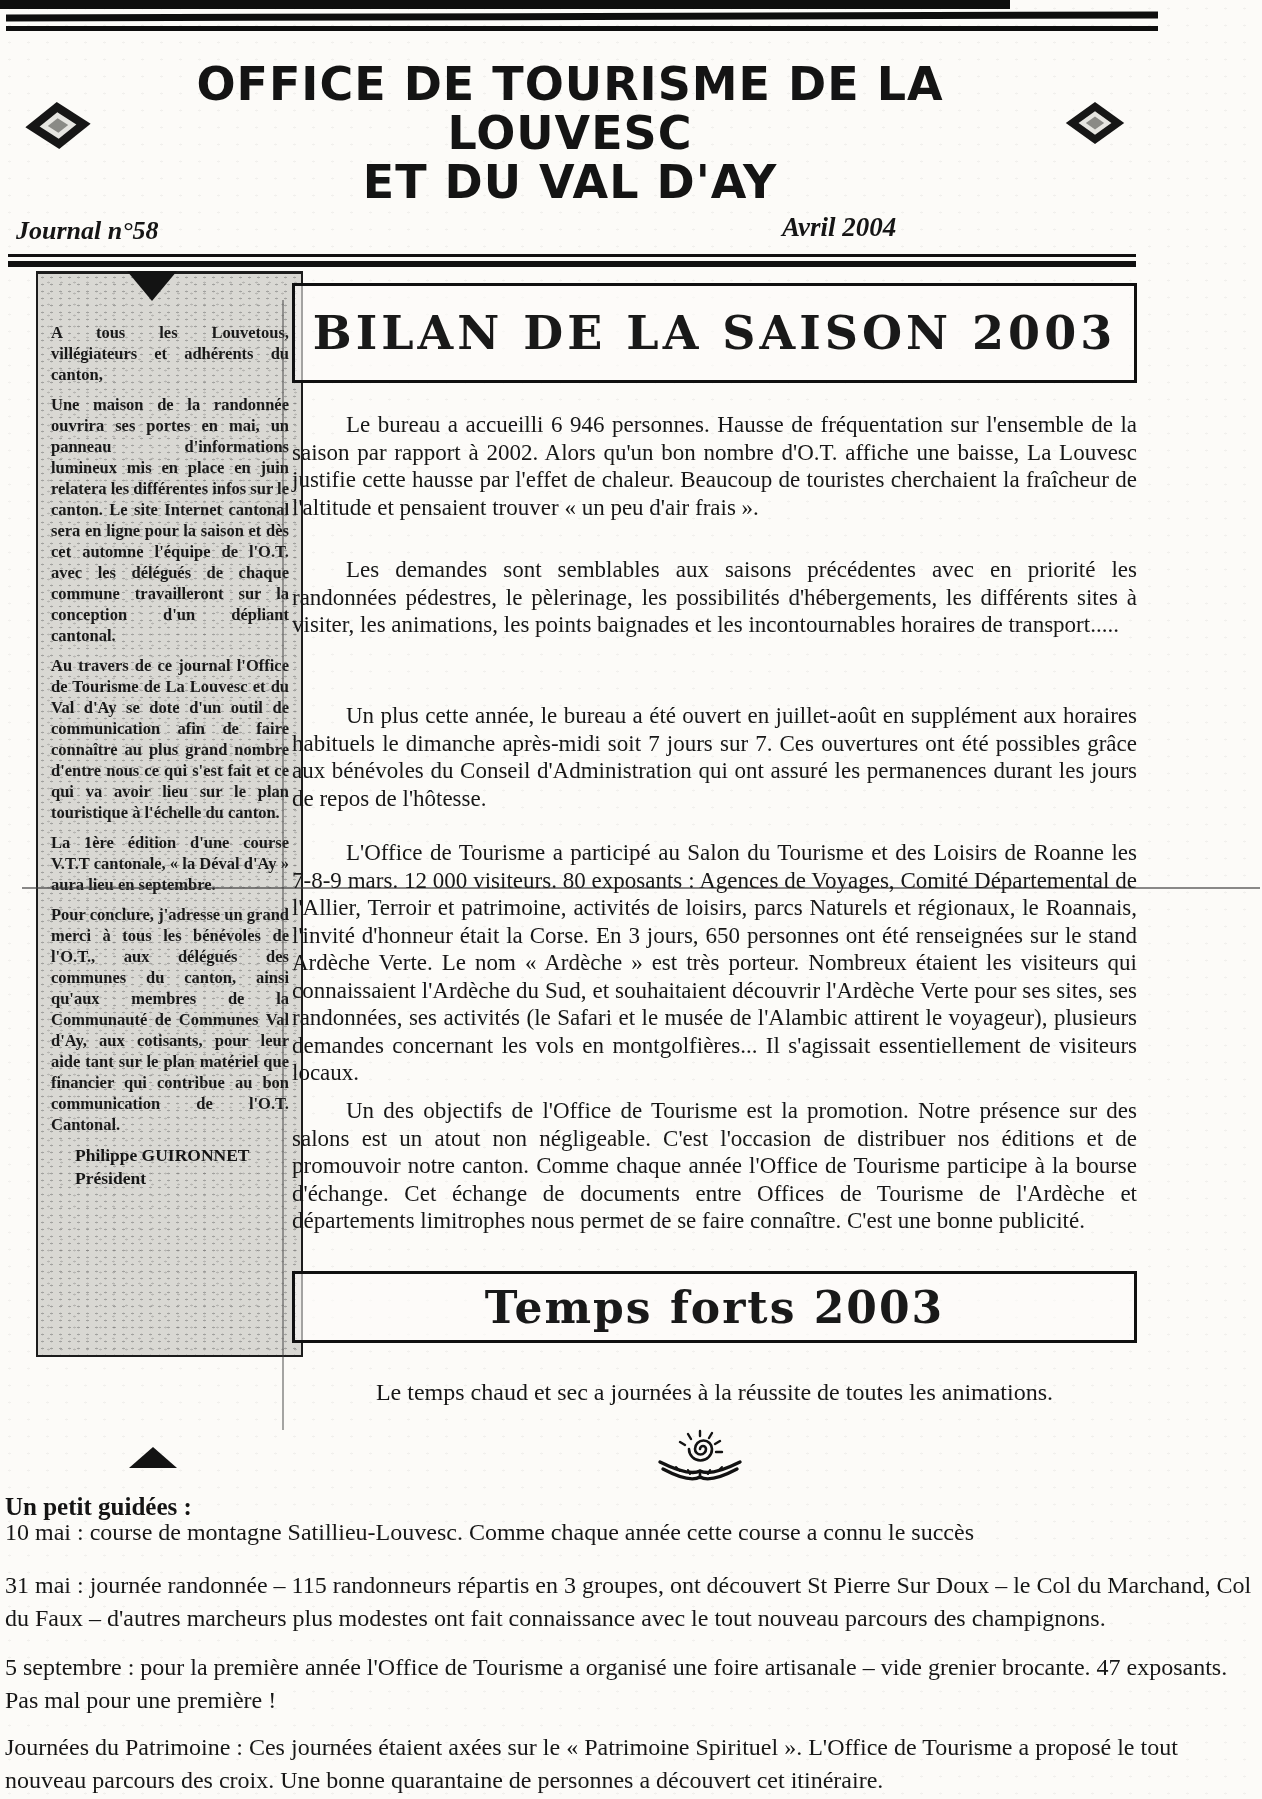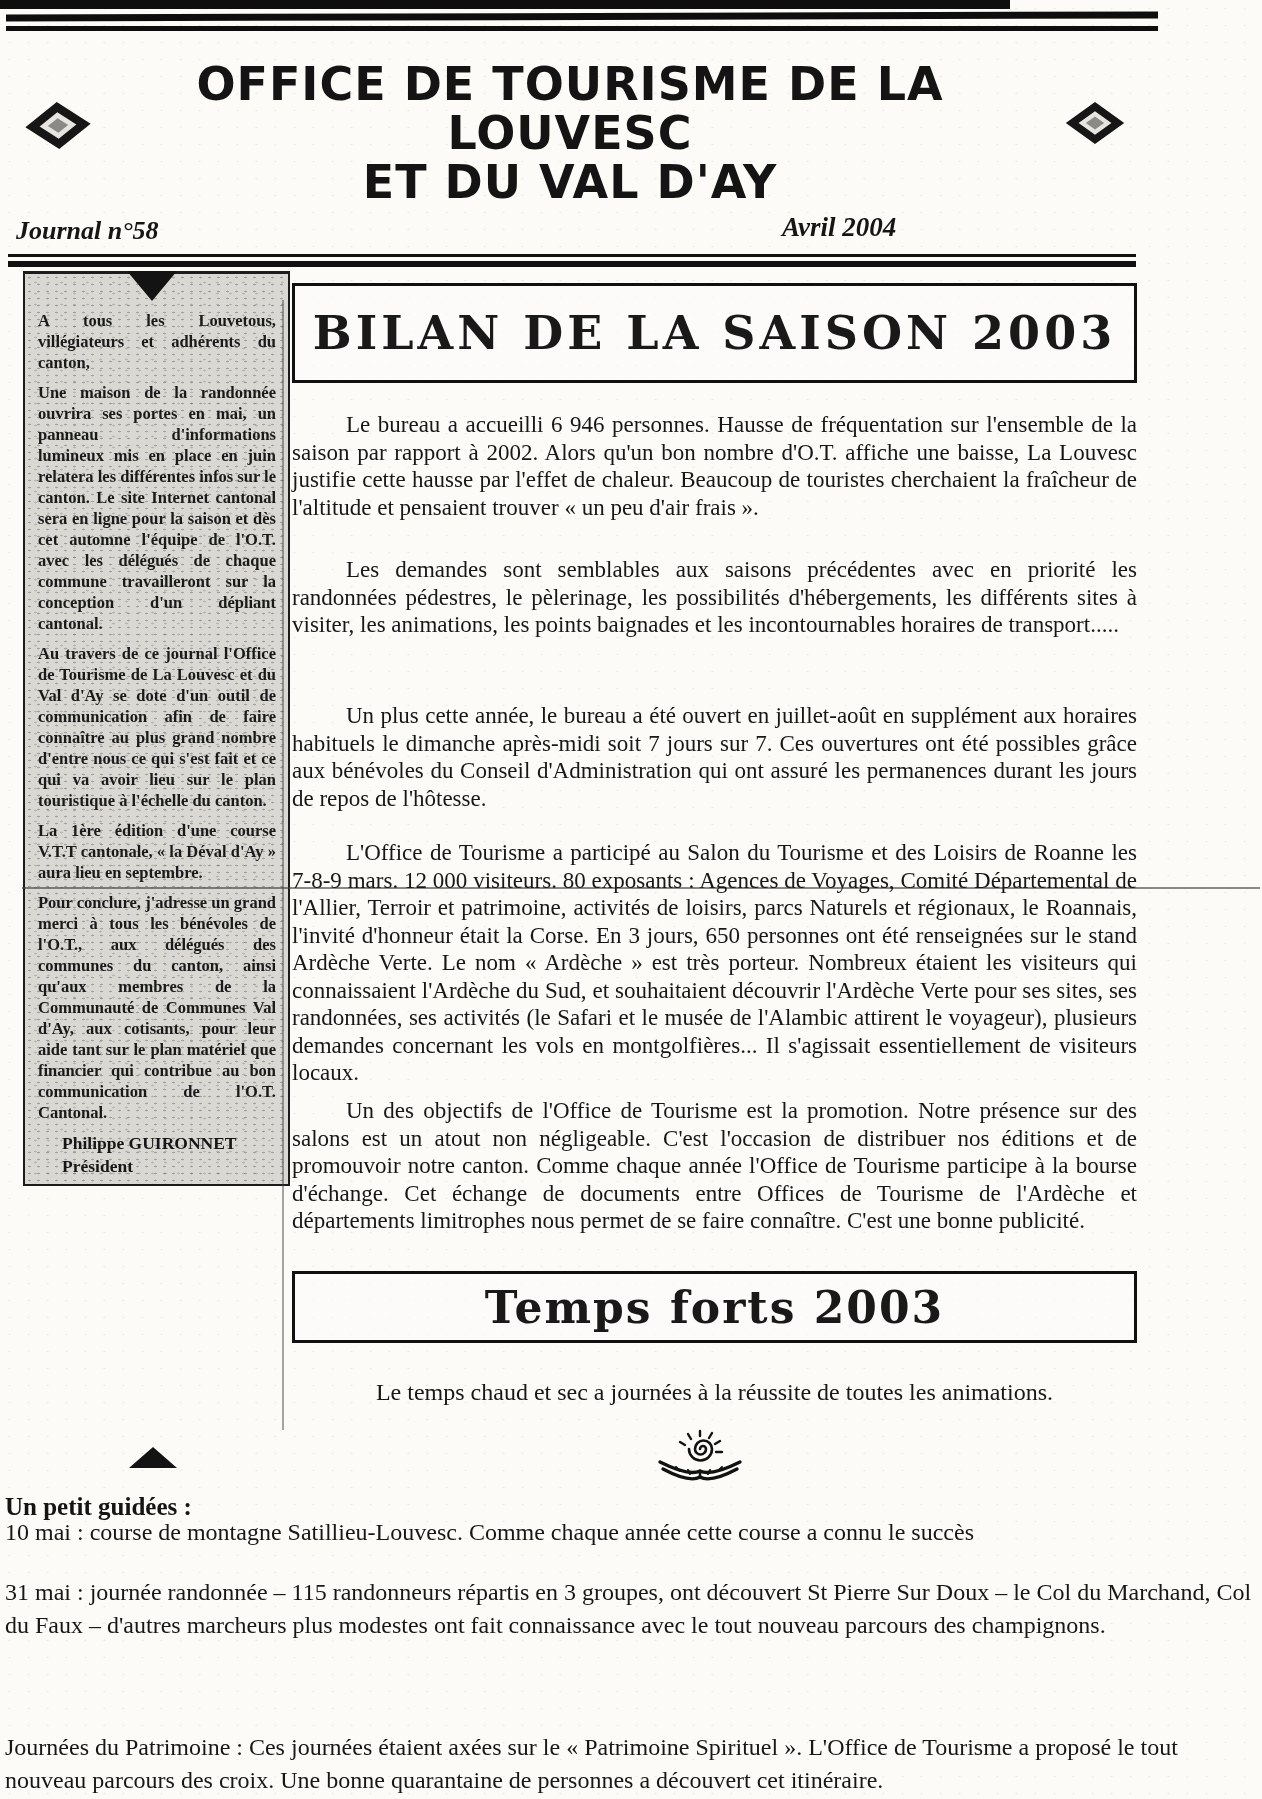--- a/index.html
+++ b/index.html
@@ -23,28 +23,28 @@
   }
   .diamond{position:absolute;}
   .diamond-left{left:25px;top:102px;width:66px;height:47px;transform:rotate(-3deg);}
   .diamond-right{left:1064px;top:102px;width:62px;height:42px;}
   .journal-no{position:absolute;left:16px;top:216px;font-size:26px;font-weight:bold;font-style:italic;color:#151515;}
   .issue-date{position:absolute;left:782px;top:212px;font-size:27px;font-weight:bold;font-style:italic;color:#151515;}
   .rule-thin{position:absolute;left:8px;top:254px;width:1128px;height:3px;background:#111;}
   .rule-thick{position:absolute;left:8px;top:261px;width:1128px;height:6px;background:#111;}
   
   .sidebar{
-    position:absolute;left:23px;top:271px;width:267px;height:915px;
+    position:absolute;left:36px;top:271px;width:267px;height:1086px;
     box-sizing:border-box;border:2px solid #1c1c1c;border-top-width:3px;
     background-color:#d9d8d3;
     background-image:
       radial-gradient(rgba(70,70,70,.38) 1px, transparent 1.4px),
       radial-gradient(rgba(90,90,90,.28) 1px, transparent 1.3px);
     background-size:9px 7px,13px 11px;background-position:0 0,4px 3px;
-    padding:36px 12px 0 13px;
+    padding:48px 12px 0 13px;
   }
   .sidebar p{
     margin:0 0 9px 0;font-size:16.5px;line-height:21px;font-weight:bold;
     text-align:justify;color:#1a1a1a;hyphens:auto;-webkit-hyphens:auto;
   }
   .sidebar .sig{padding-left:24px;font-weight:bold;font-size:17.5px;line-height:23px;color:#161616;}
   .tri-down{position:absolute;left:127px;top:271px;width:0;height:0;
     border-left:25px solid transparent;border-right:25px solid transparent;border-top:30px solid #131313;}
   .tri-up{position:absolute;left:129px;top:1447px;width:0;height:0;
     border-left:24px solid transparent;border-right:24px solid transparent;border-bottom:21px solid #131313;}
@@ -66,21 +66,21 @@
     color:#171717;hyphens:auto;-webkit-hyphens:auto;
   }
   .p1{top:128px;} .p2{top:273px;} .p3{top:419px;} .p4{top:556px;} .p5{top:814px;}
   .intro{position:absolute;left:0;top:1096px;width:845px;margin:0;text-align:center;
     font-size:24px;color:#171717;}
   
   .sunbook{position:absolute;left:646px;top:1428px;width:108px;height:62px;}
   
   .apercu-heading{position:absolute;left:5px;top:1472px;font-size:25px;font-weight:bold;color:#141414;}
   .apercu-item{position:absolute;left:5px;width:1253px;margin:0;font-size:24px;line-height:33px;color:#171717;}
-  .it0{top:1516px;} .it1{top:1569px;margin-top:7px;} .it2{top:1651px;} .it3{top:1731px;}
+  .it0{top:1516px;} .it1{top:1569px;} .it2{top:1651px;} .it3{top:1731px;}
 </style>
 </head>
 <body>
 
 <div class="page">
 
   <div class="bar bar1"></div>
   <div class="bar bar2"></div>
   <div class="bar bar3"></div>
 
@@ -154,15 +154,16 @@
         <path stroke-width="3.4" d="M17 41 C34 50 47 53 54 49 C61 53 74 50 91 41"></path>
         <path stroke-width="2.6" d="M54 43 L54 50"></path>
         <path stroke-width="2" d="M30 39 L34 43 M42 42 L44 46 M64 42 L62 46 M76 39 L72 43"></path>
       </g>
     </svg>
   </div>
 
   <h2 class="apercu-heading">Un petit guidées :</h2>
   <p class="apercu-item it0">10 mai : course de montagne Satillieu-Louvesc. Comme chaque année cette course a connu  le succès</p>
   <p class="apercu-item it1">31 mai : journée randonnée – 115 randonneurs répartis en 3 groupes, ont découvert St Pierre Sur Doux – le Col du Marchand, Col du Faux – d'autres marcheurs plus modestes ont fait connaissance avec le tout nouveau parcours des champignons.</p>
+  <p class="apercu-item it2">5 septembre : pour la première année l'Office de Tourisme a organisé une foire artisanale – vide grenier brocante. 47 exposants. Pas mal pour une première !</p>
   <p class="apercu-item it3">Journées du Patrimoine : Ces journées étaient axées sur le « Patrimoine Spirituel ». L'Office de Tourisme a proposé le tout nouveau parcours des croix. Une bonne quarantaine de personnes a découvert cet itinéraire.</p>
 
 </div>
 
 </body></html>

